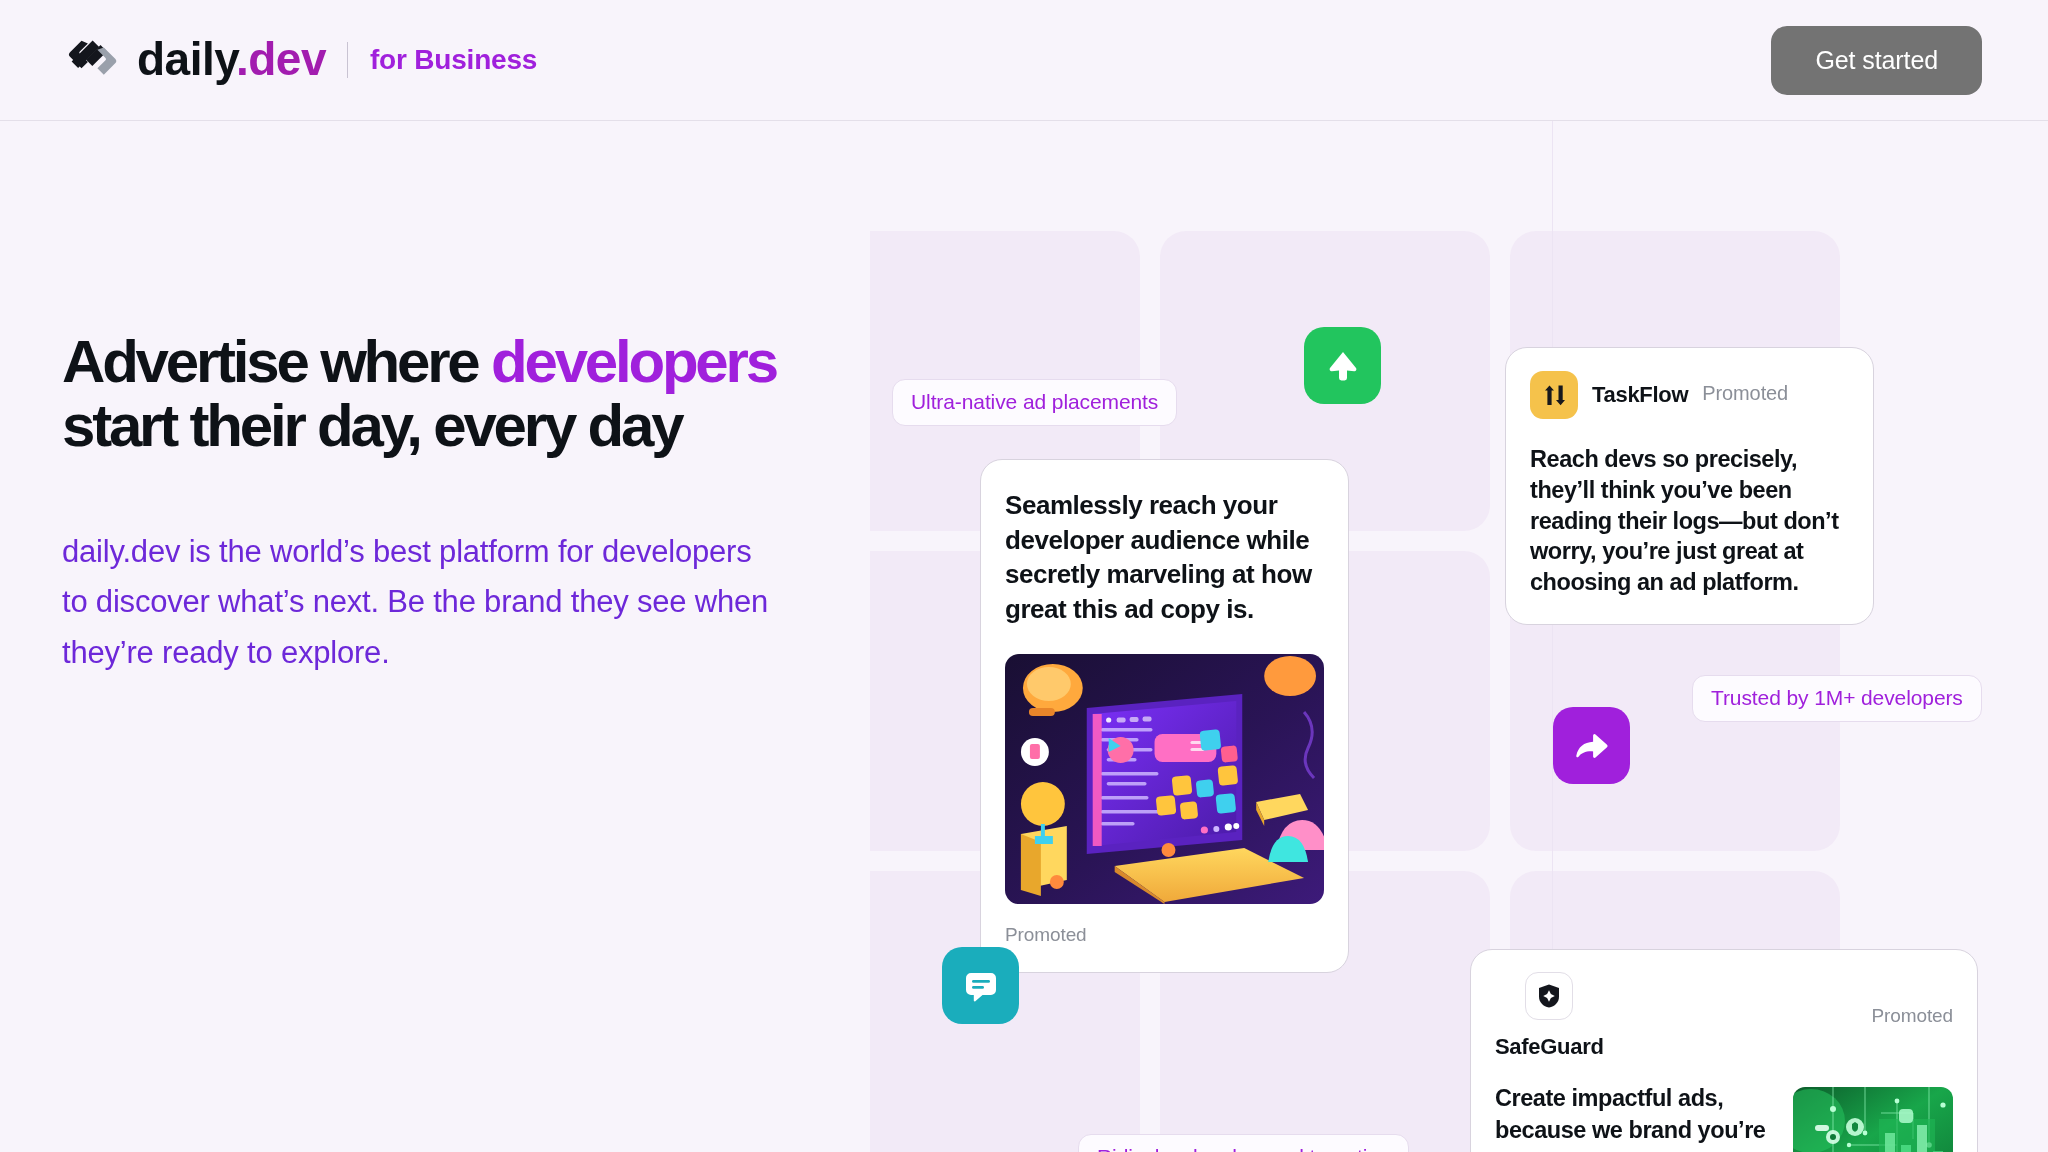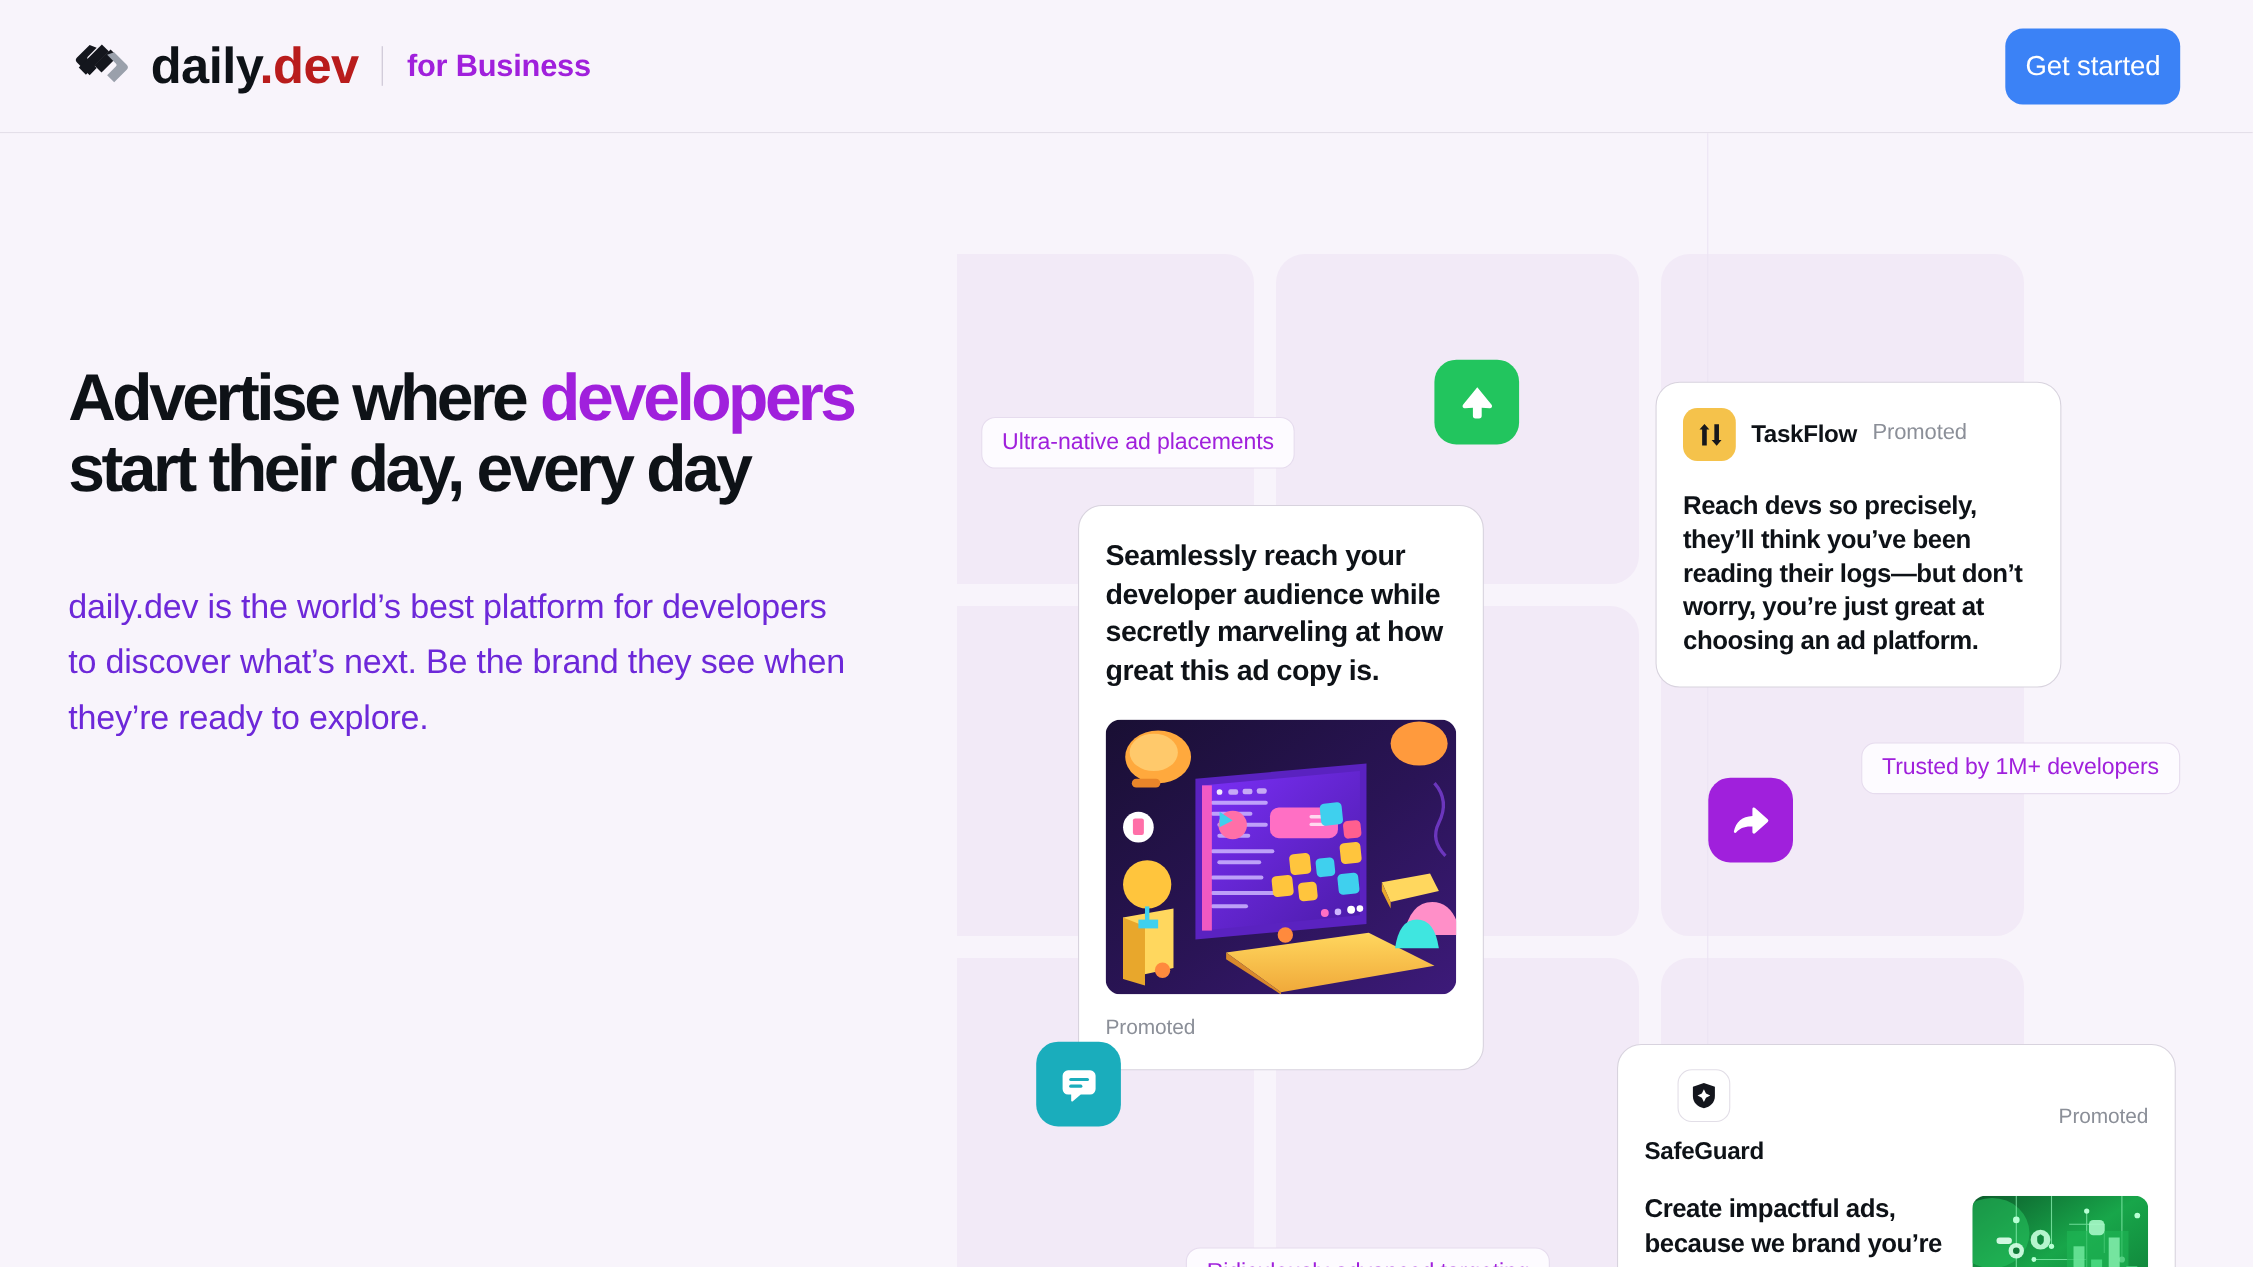--- a/index.html
+++ b/index.html
@@ -48,44 +48,44 @@
 
   .logo-word {
     font-size: 46px;
     font-weight: 700;
     letter-spacing: -0.5px;
     color: #0e1217;
     line-height: 1;
     position: relative;
     top: -1px;
   }
-  .logo-word .tld { color: #b91c1c; font-weight: 700; }
+  .logo-word .tld { color: #a21caf; font-weight: 700; }
 
   .brand-divider {
     width: 1px;
     height: 36px;
     background: #c9c3d2;
     margin: 0 22px 0 21px;
   }
 
   .brand-suffix {
     font-size: 28px;
     font-weight: 700;
     color: #a020dc;
     letter-spacing: -0.2px;
   }
 
   .get-started {
-    background: #3b82f6;
+    background: #737373;
     color: #ffffff;
     font-size: 25px;
     font-weight: 400;
     border: none;
     border-radius: 16px;
-    padding: 20px 18px;
+    padding: 20px 44px;
     cursor: pointer;
     font-family: "Liberation Sans", sans-serif;
     letter-spacing: -0.1px;
   }
 
   
   .left-col {
     position: absolute;
     left: 62px;
     top: 330px;

